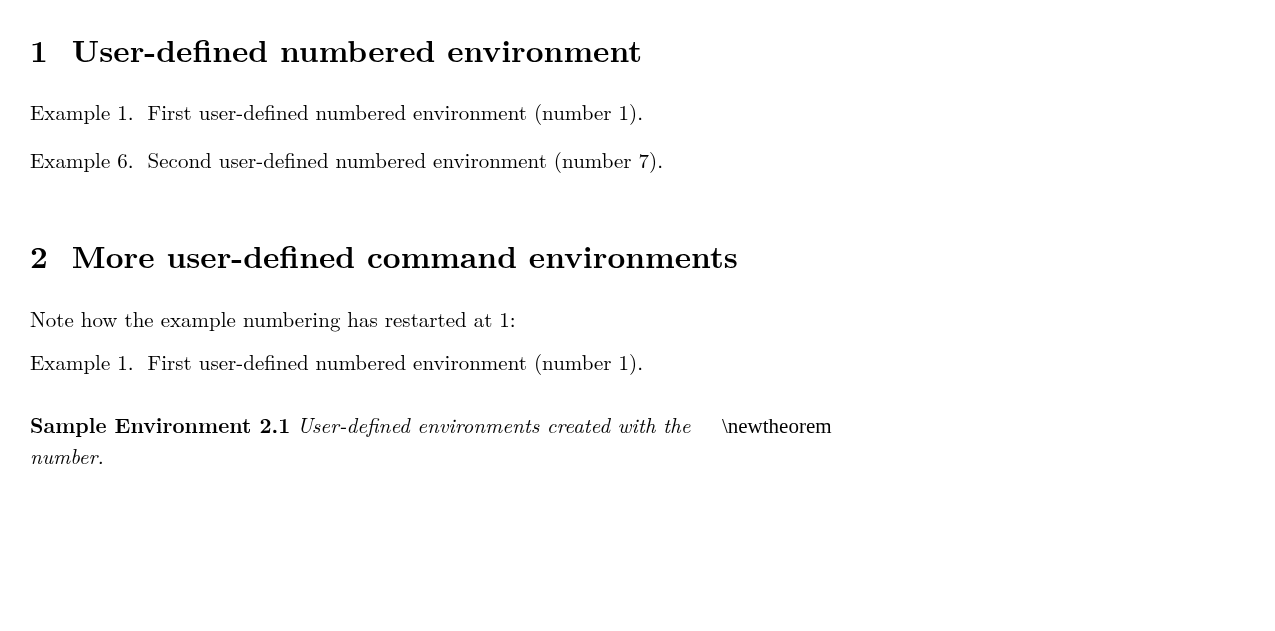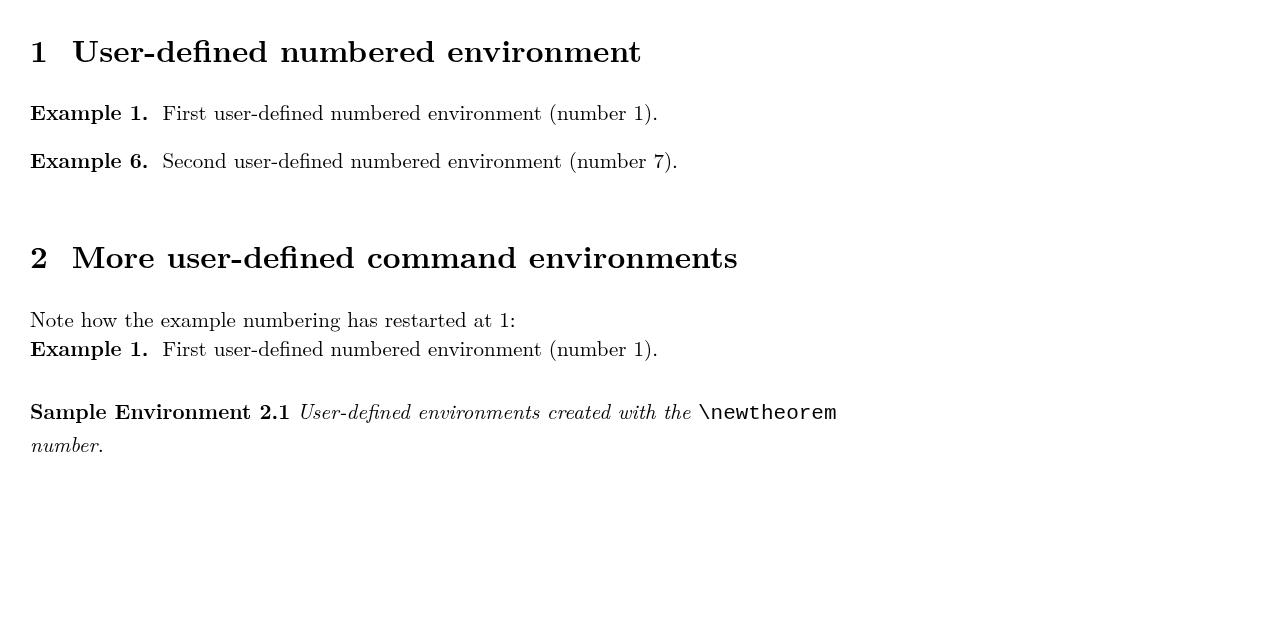--- a/index.html
+++ b/index.html
@@ -19,46 +19,48 @@
       margin-bottom: 26px;
     }
     .section-heading .sec-num {
       display: inline-block;
       margin-right: 24px;
     }
     .example-line {
       margin-bottom: 18px;
     }
     .example-label {
-      font-weight: bold;
+      font-weight: normal;
       text-align: right;
     }
     .example-sep {
       display: inline-block;
       width: 14px;
     }
     .para {
       margin-top: 4px;
+      margin-bottom: 14px;
     }
     .section-gap {
       height: 34px;
     }
     .sample-block {
       margin-top: 34px;
       line-height: 1.35;
     }
     .sample-label {
       font-weight: bold;
     }
     .sample-body {
       font-style: italic;
     }
     .tt {
-      font-family: Liberation Mono, monospace;
+      font-family: Liberation Serif, serif;
       font-style: normal;
+      margin-left: 24px;
     }
   </style>
 </head>
 <body>
 
 <div class="section-heading">
   <span class="sec-num">1</span><span>User-defined numbered environment</span>
 </div>
 
 <div class="example-line">

